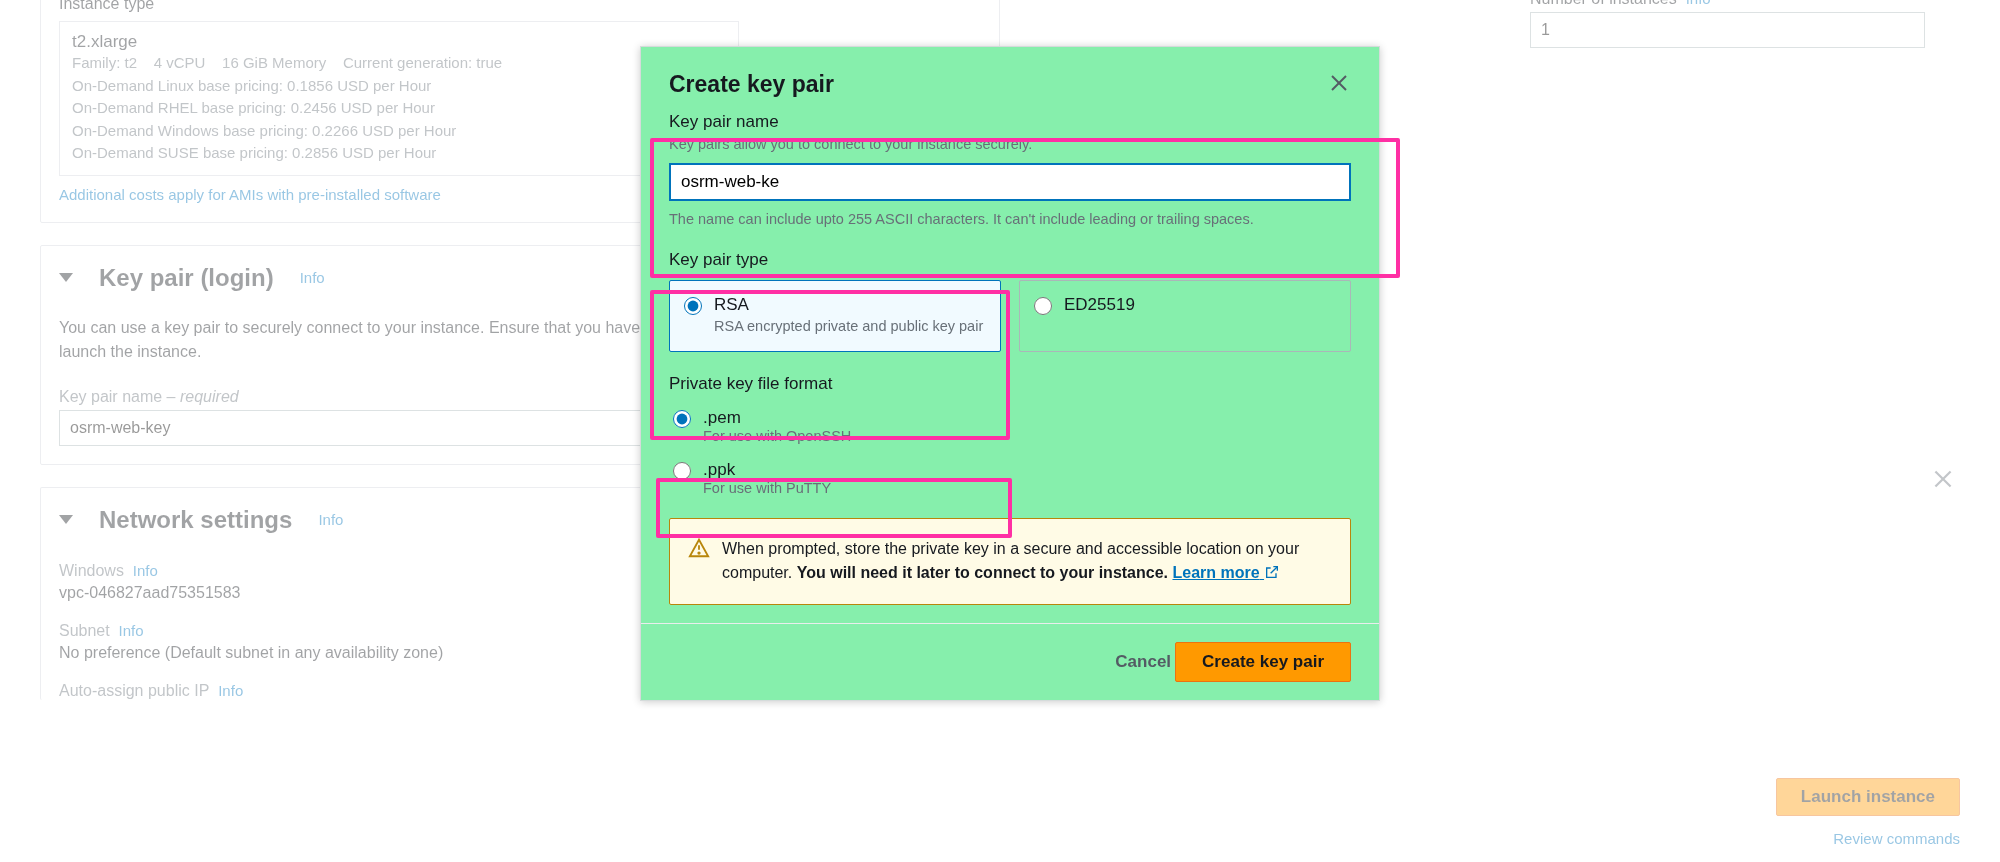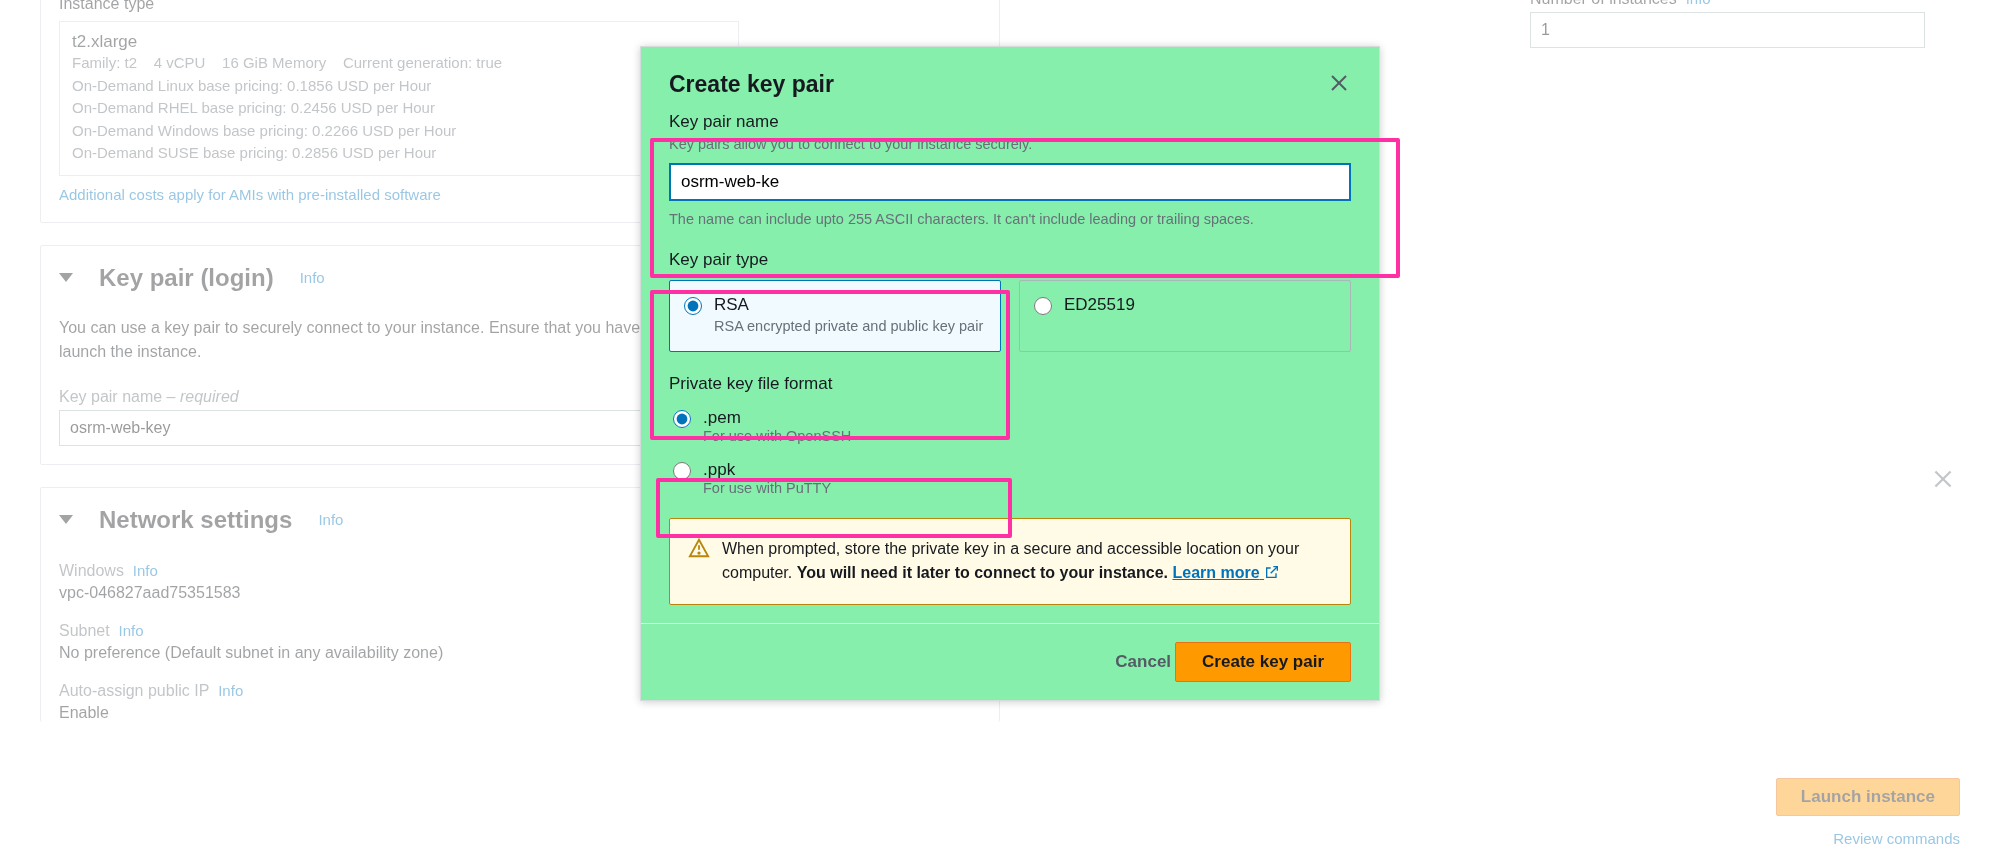--- a/index.html
+++ b/index.html
@@ -122,21 +122,20 @@
         <div class="field-label">
           <span>Subnet</span>&nbsp;
           <span class="info-link">Info</span>
         </div>
         <div style="font-size:16px; margin-bottom:20px;">No preference (Default subnet in any availability zone)</div>
 
         <div class="field-label">
           <span>Auto-assign public IP</span>&nbsp;
           <span class="info-link">Info</span>
         </div>
-        <div style="font-size:16px;">Enable</div>
       </div>
     </div>
   </div>
 
   <div class="bg-right">
     <div class="field-label" style="color:#16191f;">
       <span>Number of instances</span>&nbsp;
       <span class="info-link">Info</span>
     </div>
     <input class="txt-input small-input" value="1" style="">

